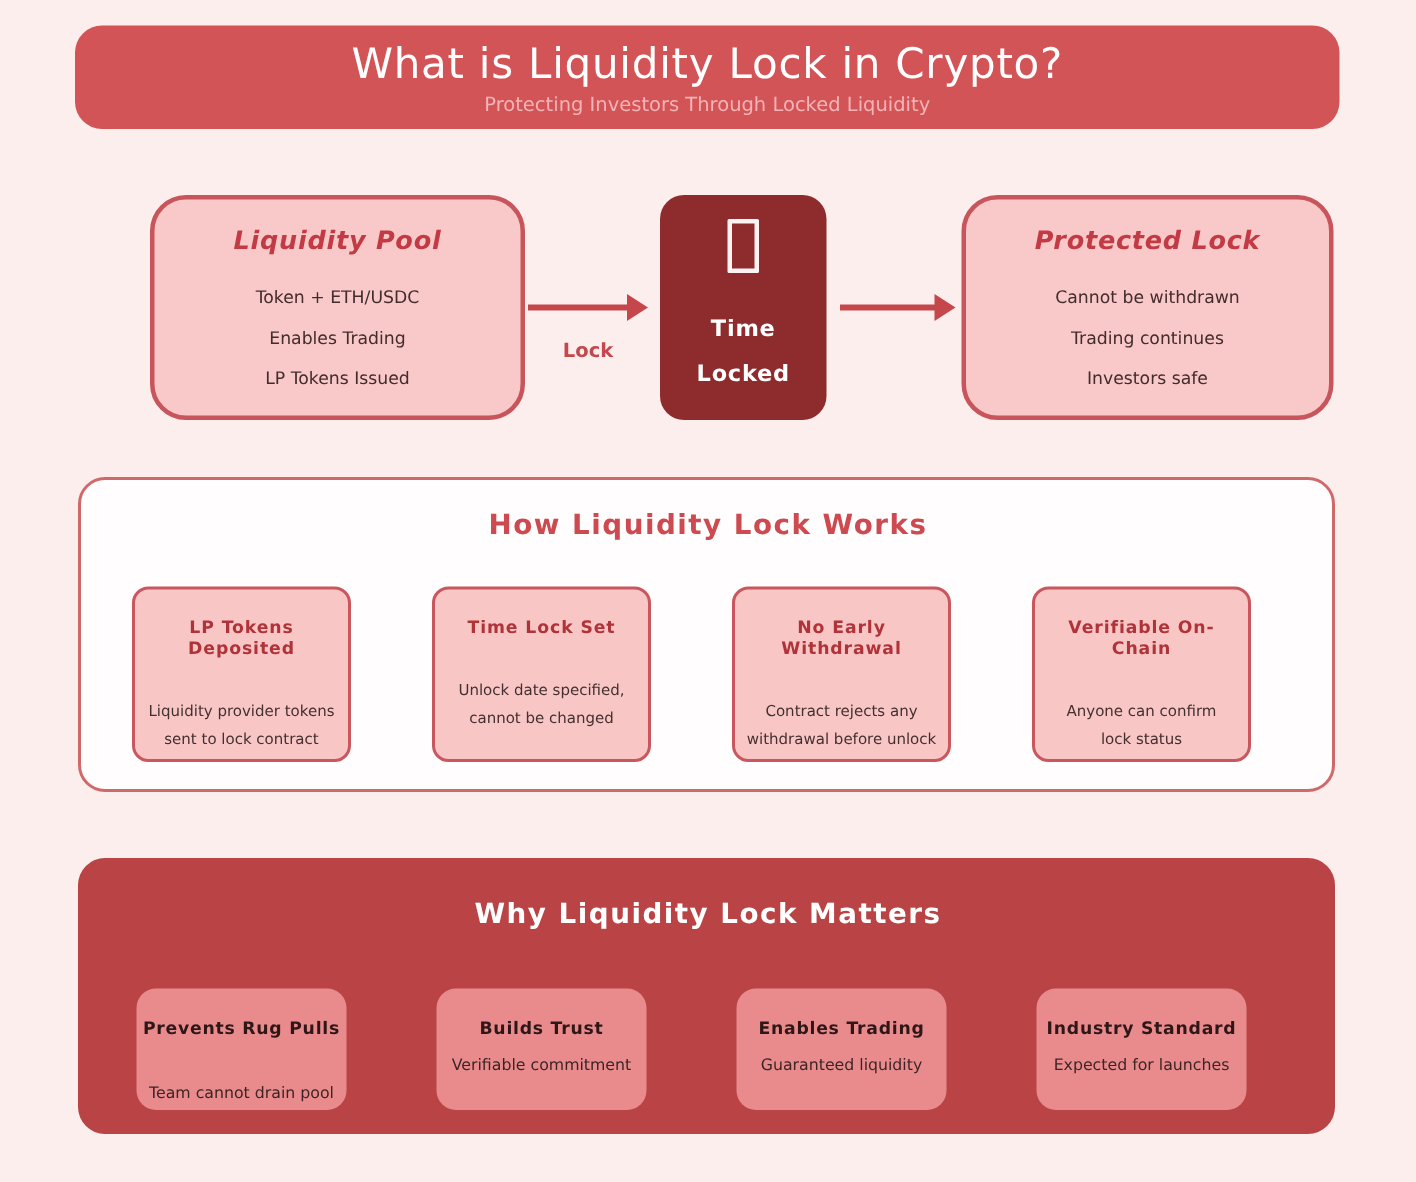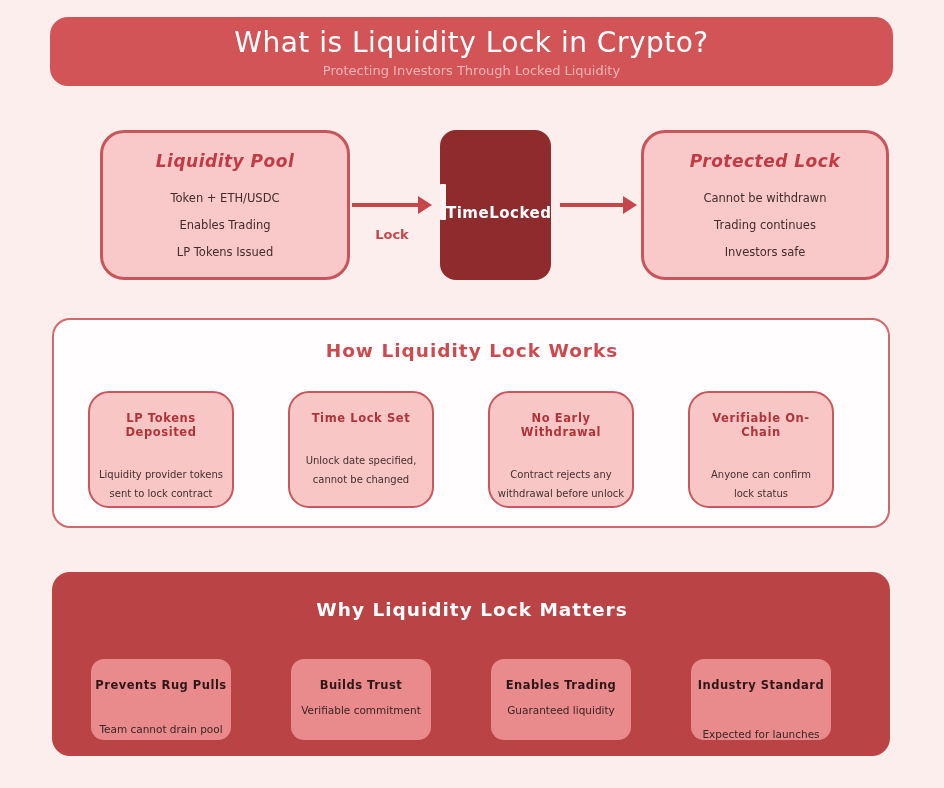--- a/index.html
+++ b/index.html
@@ -40,21 +40,21 @@
     margin-bottom: 14px;
     font-style: italic;
   }
   .flow-line {
     color: #432c2c; font-size: 11.5px; line-height: 27px;
   }
 
   .time-box {
     position: absolute; left: 440px; top: 130px; width: 111px; height: 150px;
     background: #8e2b2d; border-radius: 16px;
-    display: flex; flex-direction: row; align-items: center;
+    display: flex; flex-direction: column; align-items: center;
     padding-top: 16px;
   }
   .tofu {
     width: 21px; height: 36px;
     border: 3px solid #fdf3f3; border-radius: 1px;
     margin-bottom: 22px;
   }
   .time-line {
     color: #ffffff; font-weight: bold; font-size: 15px; line-height: 30px; letter-spacing: 0.5px;
   }
@@ -79,21 +79,21 @@
   .how-panel {
     position: absolute; left: 52px; top: 318px; width: 838px; height: 210px;
     background: #fffdfd; border: 2px solid #d06a6a; border-radius: 18px;
   }
   .how-title {
     position: absolute; left: 0; top: 340px; width: 944px; text-align: center;
     color: #cc4a50; font-weight: bold; font-size: 18.5px; letter-spacing: 1px;
   }
   .how-card {
     position: absolute; top: 391px; width: 146px; height: 117px;
-    background: #f9c6c6; border: 2px solid #c9575d; border-radius: 21px;
+    background: #f9c6c6; border: 2px solid #c9575d; border-radius: 11px;
     display: flex; flex-direction: column; align-items: center;
     padding: 18px 6px 0 6px; text-align: center;
   }
   .how-card-1 { left: 88px; }
   .how-card-2 { left: 288px; }
   .how-card-3 { left: 488px; }
   .how-card-4 { left: 688px; }
   .how-card-title {
     color: #b03339; font-weight: bold; font-size: 11.5px; letter-spacing: 0.6px;
     margin-bottom: 26px;
@@ -111,21 +111,21 @@
   }
   .why-card {
     position: absolute; top: 659px; width: 140px; height: 81px;
     background: #e98b8d; border-radius: 13px;
     display: flex; flex-direction: column; align-items: center;
     padding: 19px 4px 0 4px; text-align: center;
   }
   .why-card-1 { left: 91px; gap: 19px; }
   .why-card-2 { left: 291px; }
   .why-card-3 { left: 491px; }
-  .why-card-4 { left: 691px; justify-content: space-between; }
+  .why-card-4 { left: 691px; }
   .why-card-title {
     color: #2f1717; font-weight: bold; font-size: 11.5px; letter-spacing: 0.5px;
     margin-bottom: 12px;
   }
   .why-card-body { color: #3c2424; font-size: 10.5px; }
 </style>
 </head>
 <body>
 
 <div class="canvas">

